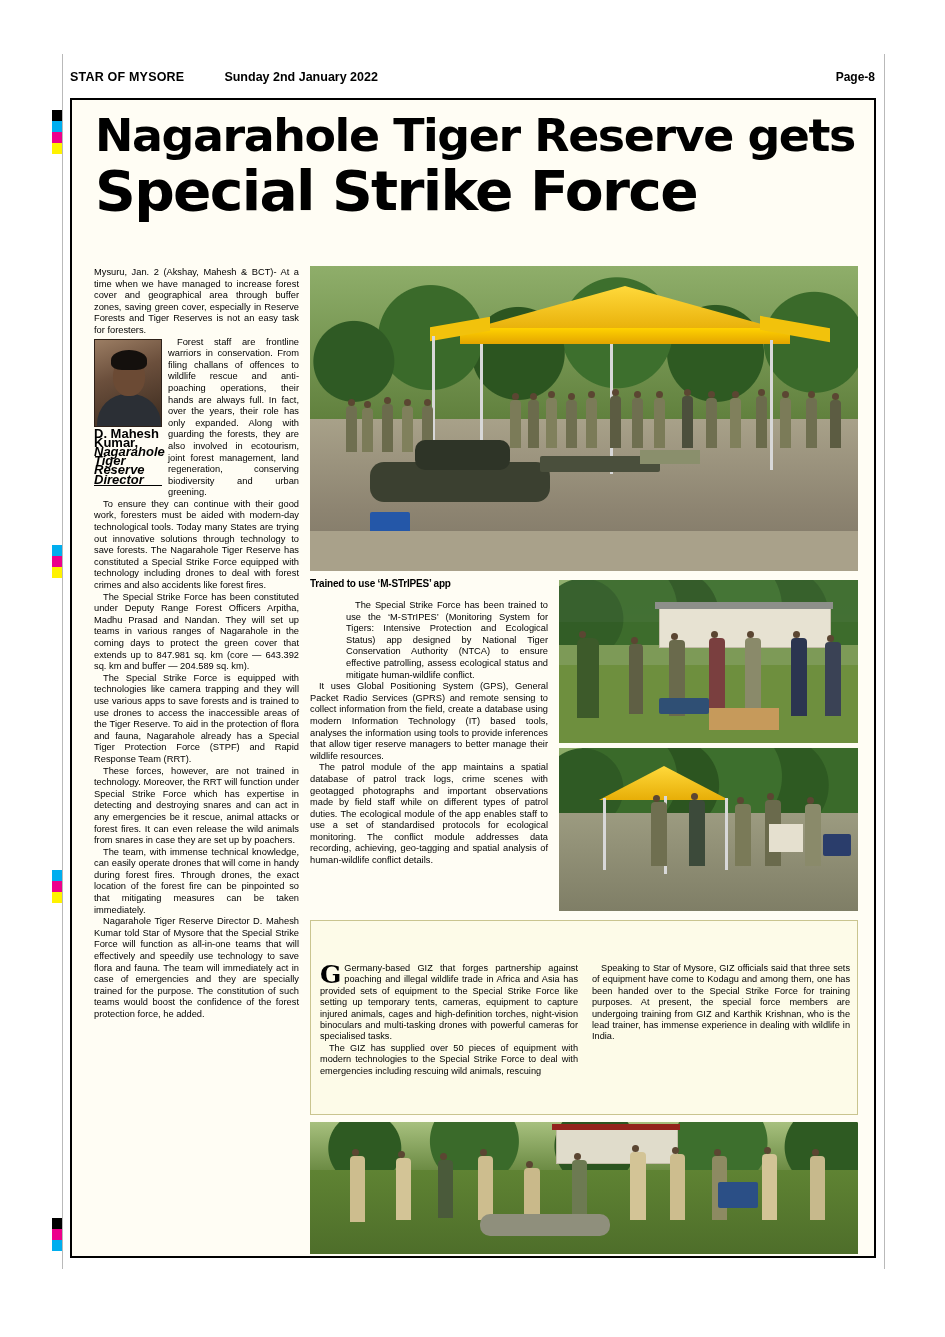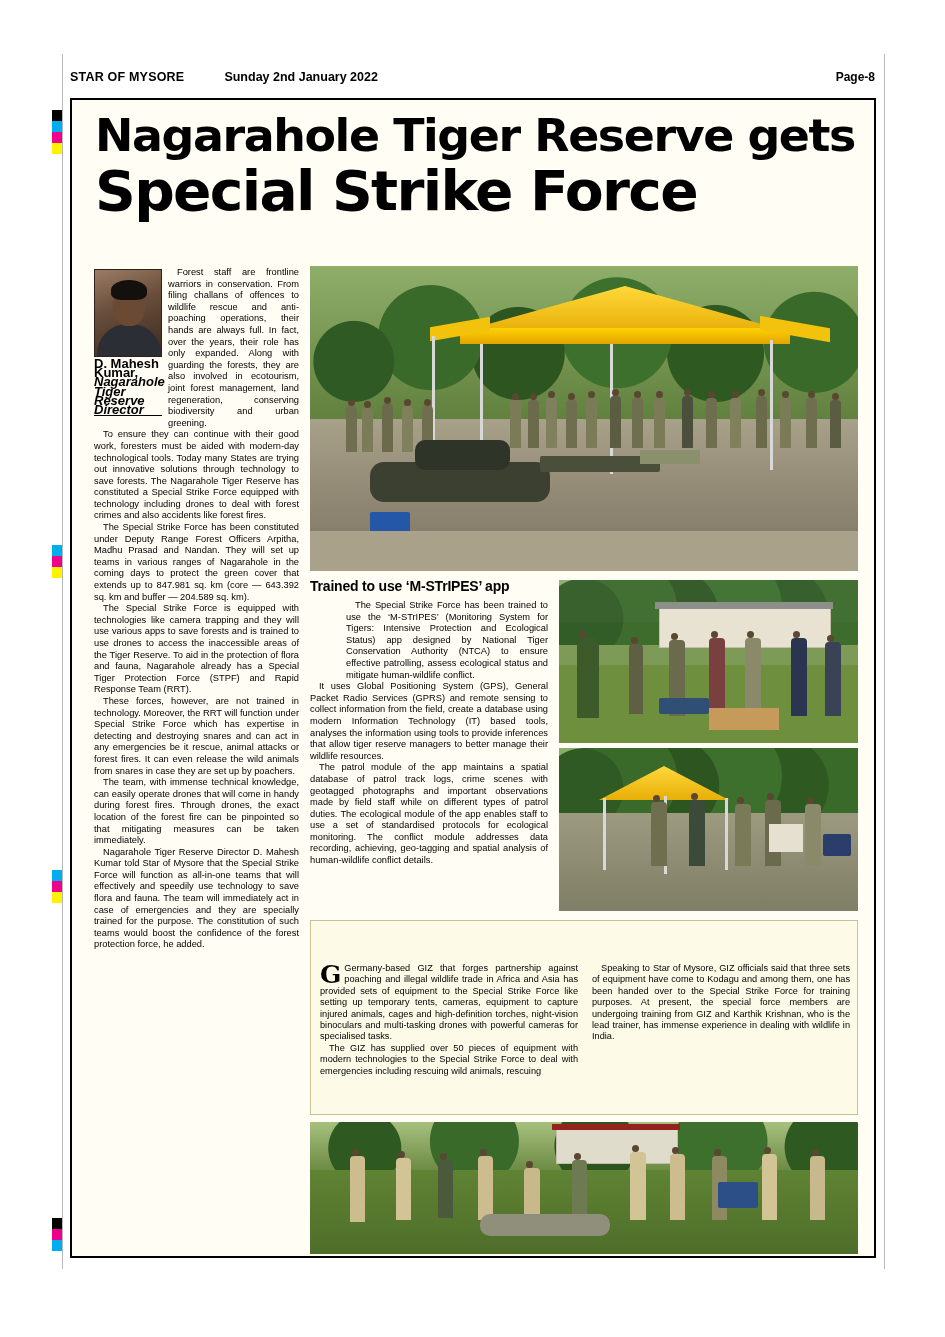--- a/index.html
+++ b/index.html
@@ -195,21 +195,21 @@
     overflow: hidden;
     background: #6f8b4a;
   }
 
   
   #mstripes-head {
     position: absolute;
     left: 310px;
     top: 578px;
     width: 238px;
-    font-size: 14px;
+    font-size: 10px;
     font-weight: bold;
     color: #000;
     letter-spacing: -.2px;
   }
   #mstripes-body {
     position: absolute;
     left: 310px;
     top: 600px;
     width: 238px;
     font-size: 9.3px;
@@ -373,20 +373,21 @@
   </div>
 
   <div id="article-frame"></div>
 
   <div id="headline">
     <div class="l1">Nagarahole Tiger Reserve gets</div>
     <div class="l2">Special Strike Force</div>
   </div>
 
   <div id="col-left">
+    <p class="first">Mysuru, Jan. 2 (Akshay, Mahesh &amp; BCT)- At a time when we have managed to increase forest cover and geographical area through buffer zones, saving green cover, especially in Reserve Forests and Tiger Reserves is not an easy task for foresters.</p>
 
     <div class="portrait-wrap">
       <div class="portrait">
         <div class="body"></div>
         <div class="face"></div>
         <div class="hair"></div>
       </div>
       <div class="cap">
         <span>D. Mahesh Kumar,</span><br>
         <span class="ital">Nagarahole Tiger</span><br>

